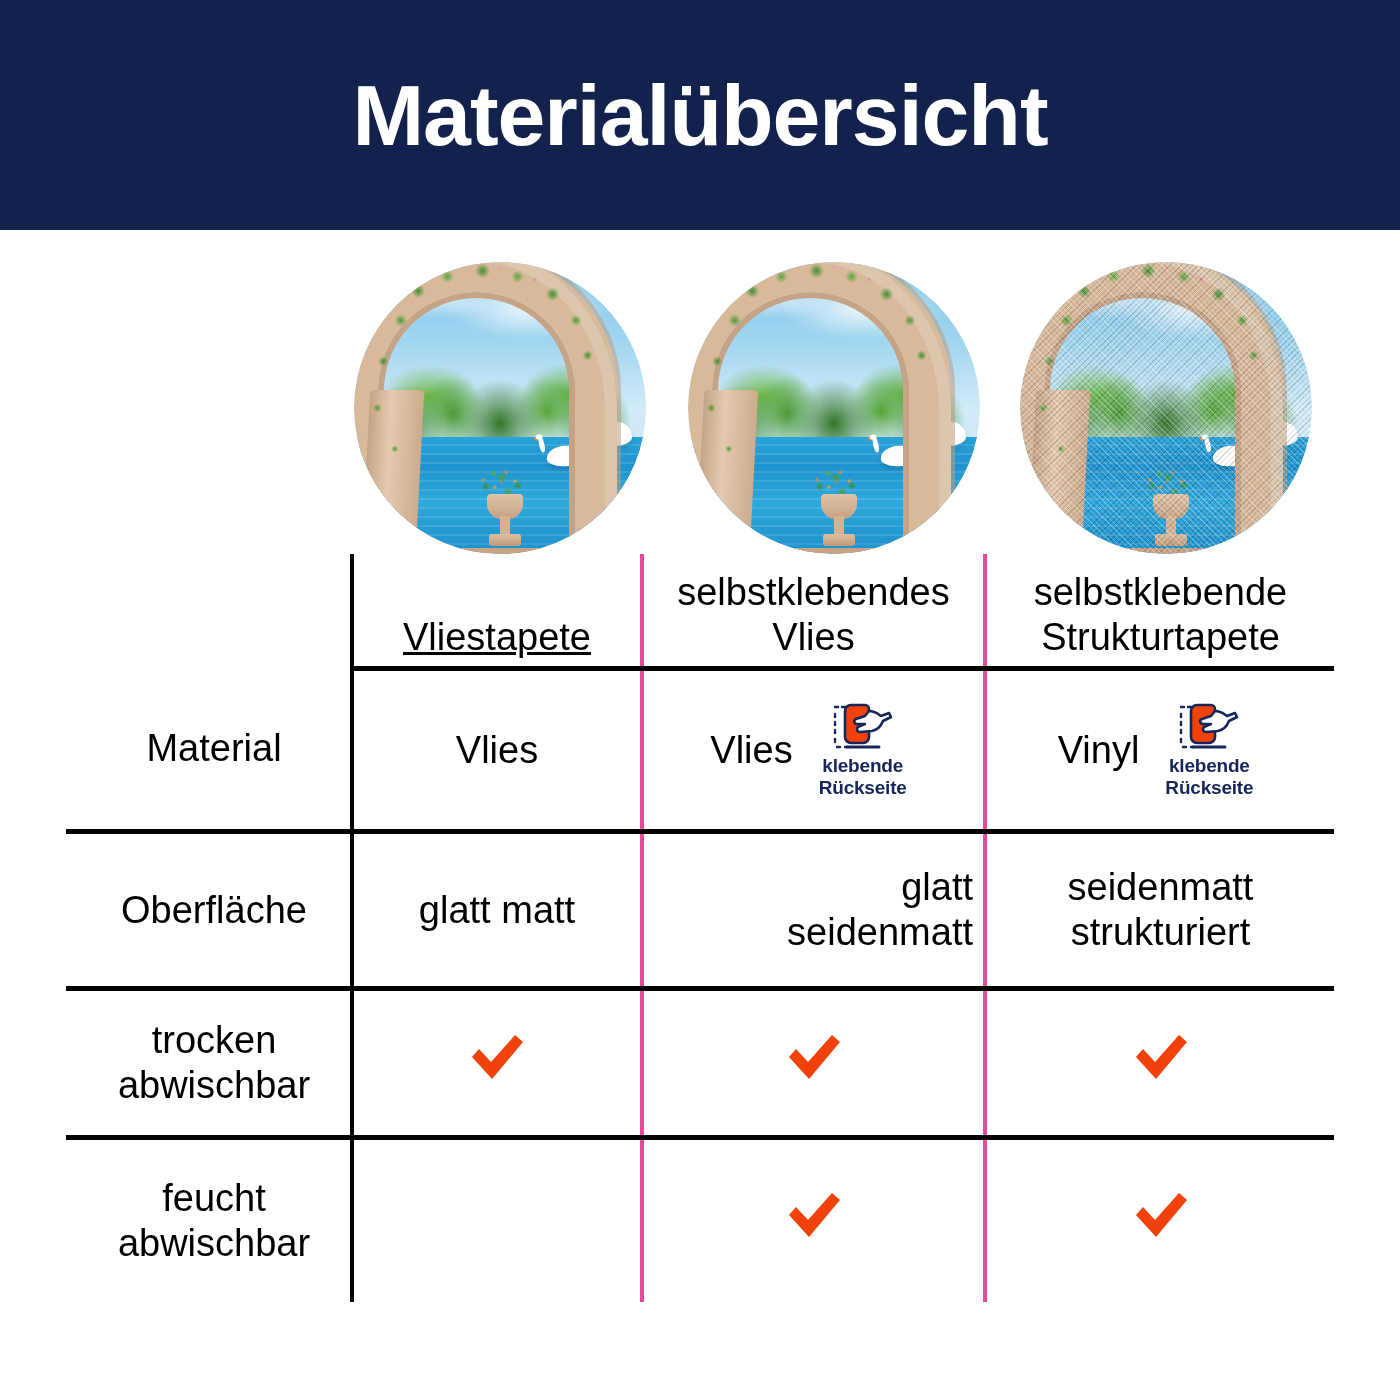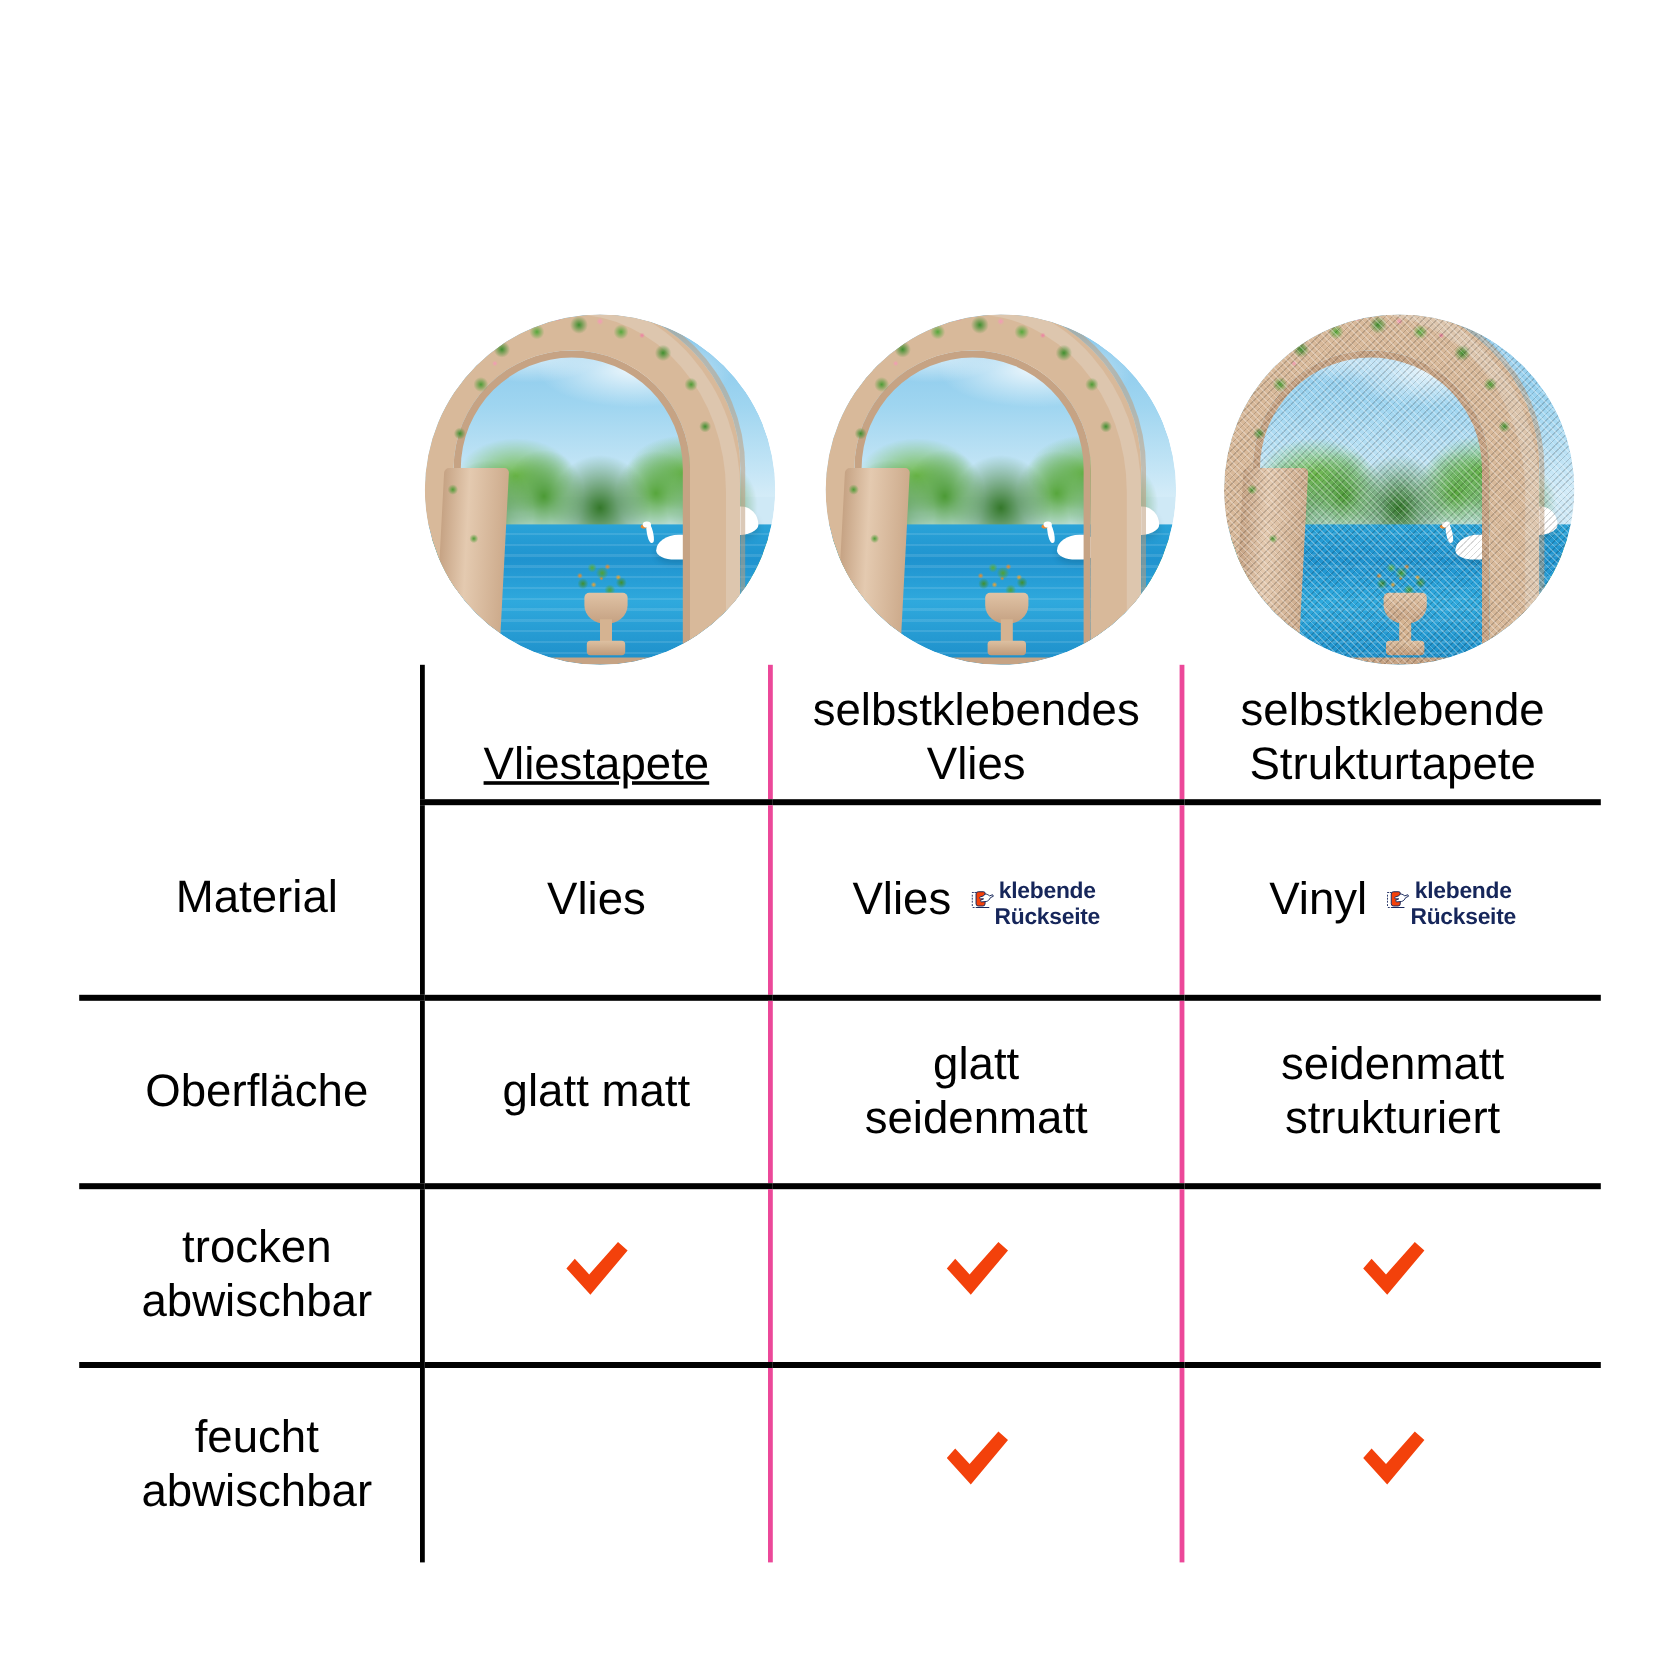--- a/index.html
+++ b/index.html
@@ -310,21 +310,22 @@
   .cell-inline {
     display: flex;
     align-items: center;
     justify-content: center;
     gap: 16px;
   }
 
   
   .badge {
     display: inline-flex;
-    align-items: flex-end;
+    flex-direction: column;
+    align-items: center;
     width: 108px;
   }
   .badge-icon {
     width: 64px;
     height: 52px;
     display: block;
   }
   .badge-text {
     font-size: 19px;
     font-weight: bold;
@@ -341,20 +342,23 @@
     width: 62px;
     height: 58px;
     display: inline-block;
   }
 </style>
 </head>
 <body>
 
 <div class="page">
 
+  <div class="header-bar">
+    <div class="header-title">Materialübersicht</div>
+  </div>
 
   <div class="thumbs">
 
     <div class="thumb c1">
       <div class="photo">
         <div class="sky"></div>
         <div class="trees"></div>
         <div class="grass"></div>
         <div class="lake">
           <div class="swan s1"></div>
@@ -479,21 +483,21 @@
 Rückseite</span>
               </span>
             </div>
           </td>
         </tr>
 
 
         <tr class="r-ober">
           <td class="label-cell">Oberfläche</td>
           <td class="val-cell">glatt matt</td>
-          <td class="val-cell multiline" style="white-space: pre-line;">glatt
+          <td class="val-cell multiline" style="white-space: pre-line; text-align: right;">glatt
 seidenmatt</td>
           <td class="val-cell last multiline" style="white-space: pre-line;">seidenmatt
 strukturiert</td>
         </tr>
 
         <tr class="r-trocken">
           <td class="label-cell">trocken abwischbar</td>
           <td class="val-cell">
             <svg class="check" viewBox="0 0 62 58">
               <path d="M6 28 L13 20 L25 33 L49 6 L57 13 L26 50 Z" fill="#f3410b"></path>

